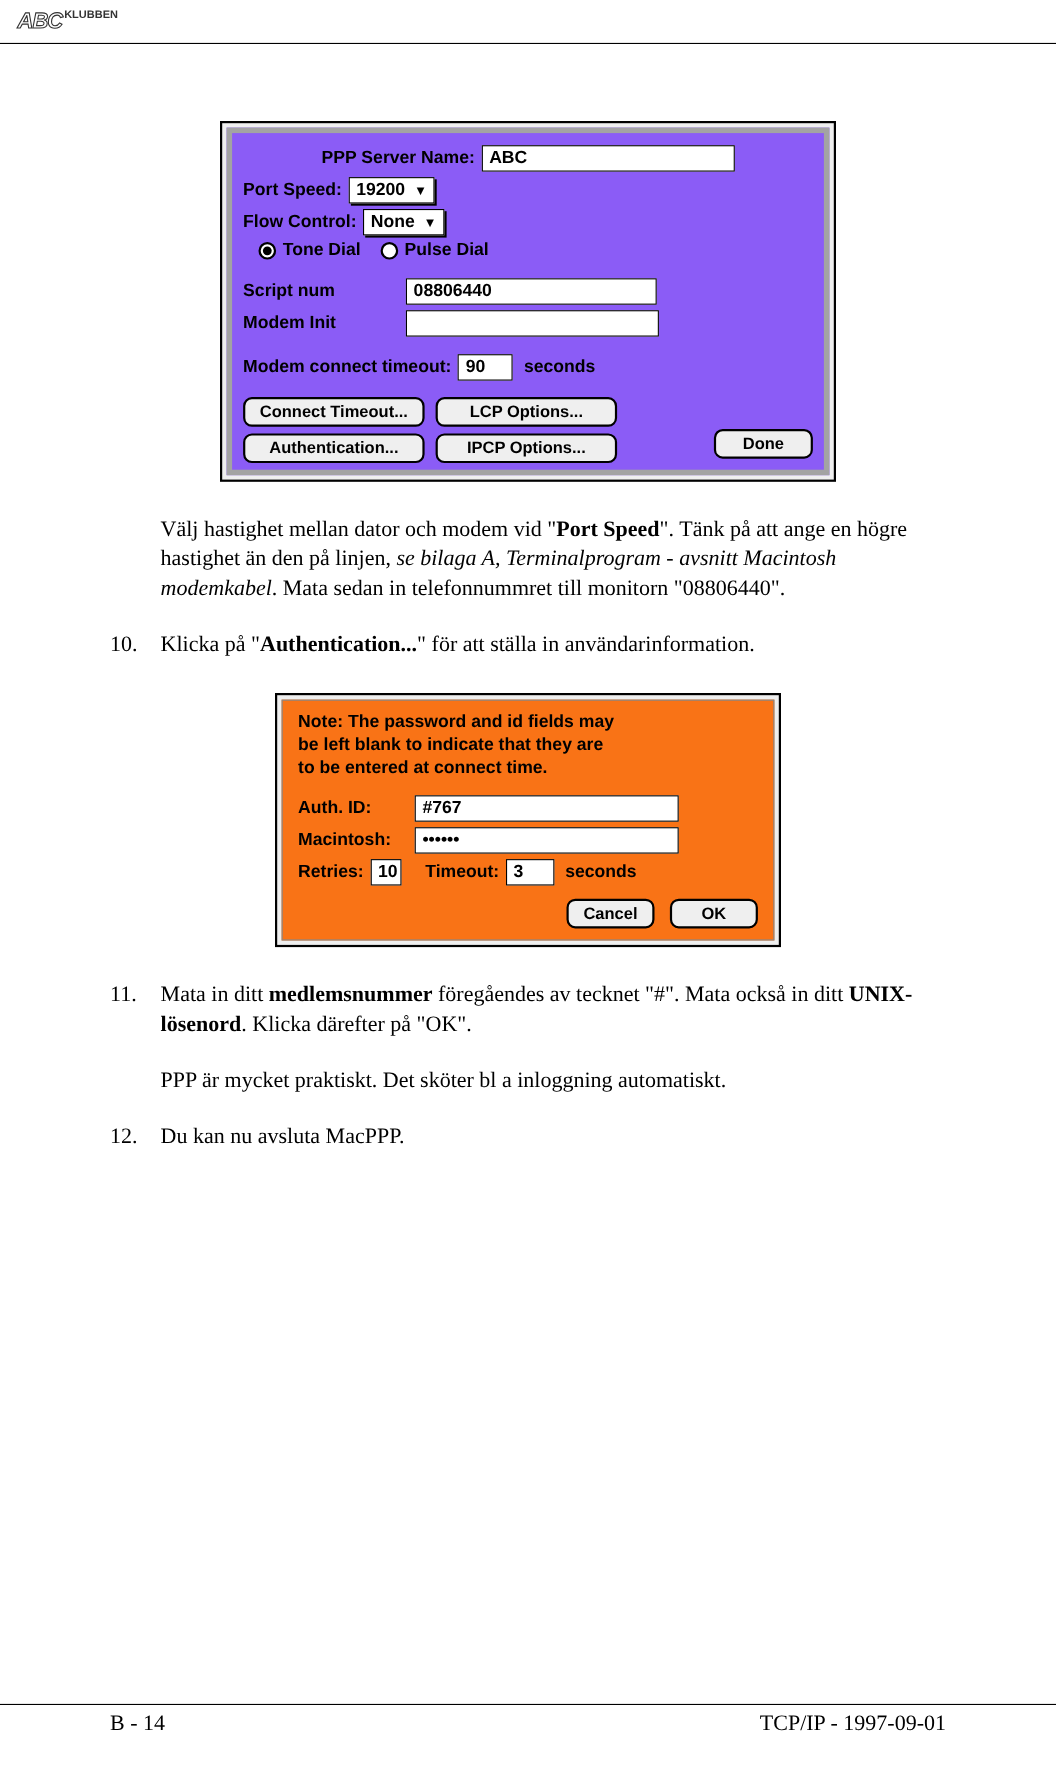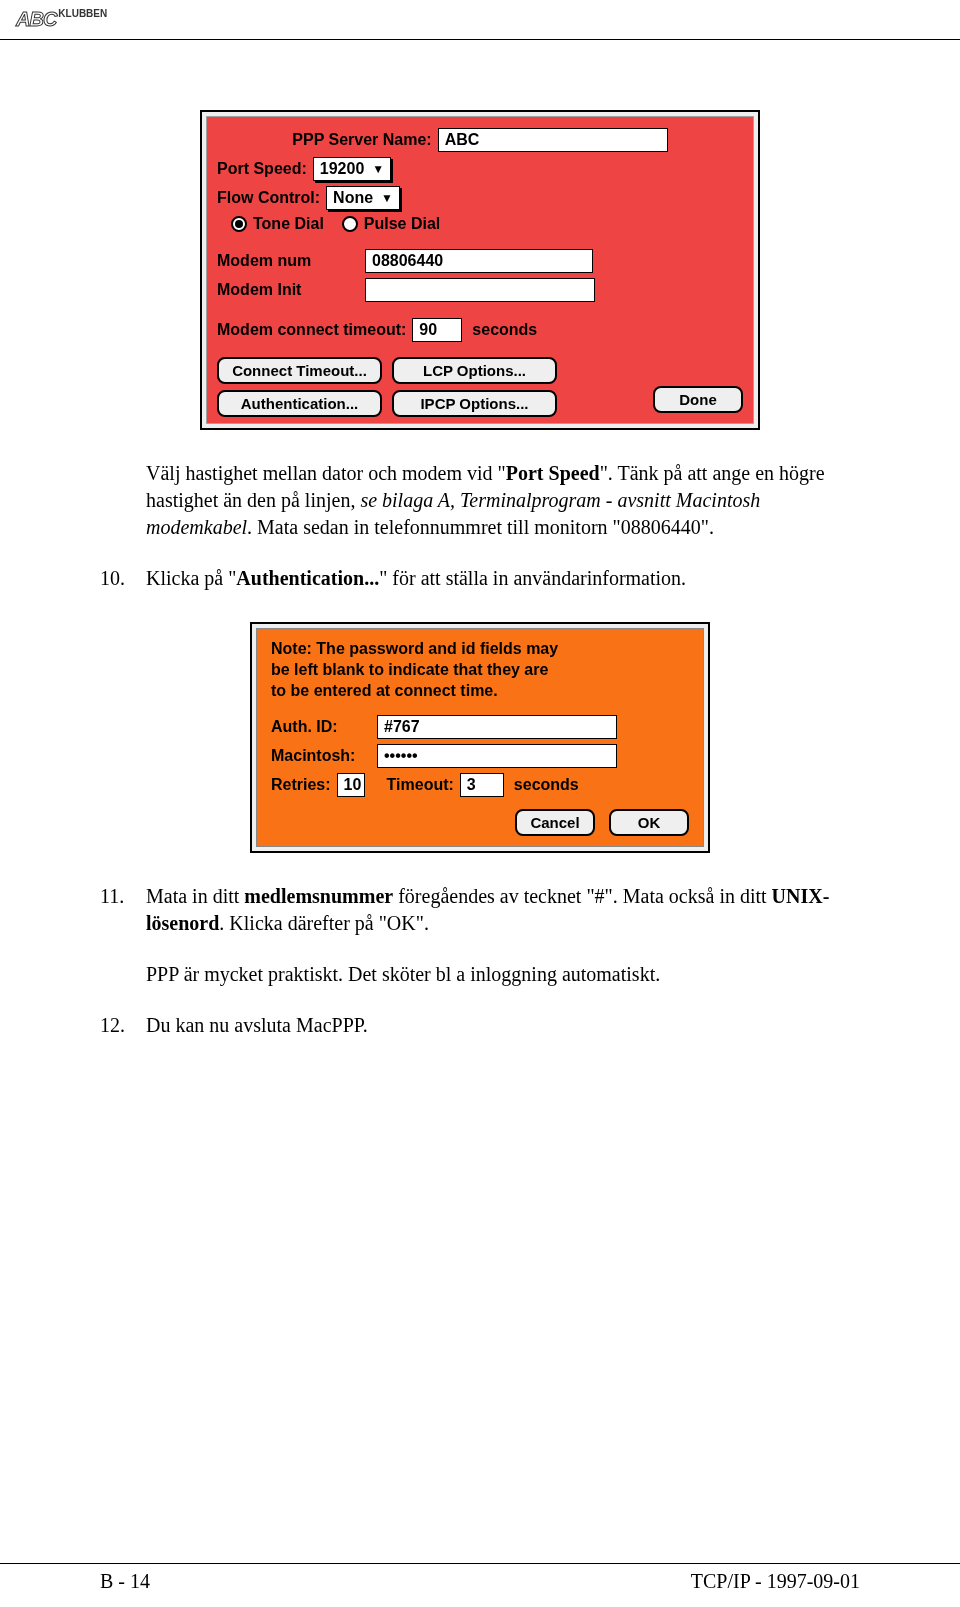--- a/index.html
+++ b/index.html
@@ -27,23 +27,23 @@
   .abc-logo .klubben { font-style: normal; font-size: 10px; letter-spacing: 0; margin-left: 2px; vertical-align: top; font-weight: 700; }
   .content { padding: 0 100px; }
   .dialog {
     border: 2px solid #000;
     background: #efefef;
     margin: 70px auto 30px auto;
     width: 560px;
     padding: 4px;
   }
   .dialog-inner {
-    background: #ef4444;
+    background: #8b5cf6;
     padding: 6px 10px;
-    border: 1px solid #a3a3a3;
+    border: 5px solid #a3a3a3;
   }
   .dialog-row {
     display: flex;
     align-items: center;
     margin: 5px 0;
     font-family: 'Chicago', 'Geneva', Arial, sans-serif;
     font-weight: 700;
     font-size: 16px;
     color: #000;
   }
@@ -138,21 +138,21 @@
     font-size: 16px;
     line-height: 1.3;
     margin-bottom: 14px;
   }
   .btn-row-right {
     display: flex; gap: 14px; justify-content: flex-end; margin-top: 12px;
   }
   .btn-row-right .btn { min-width: 80px; justify-content: center; }
   .page-footer {
     position: absolute;
-    bottom: 14px;
+    bottom: 28px;
     left: 0; right: 0;
     border-top: 1px solid #000;
     display: flex;
     justify-content: space-between;
     padding: 6px 100px 0 100px;
     font-family: Georgia, 'Times New Roman', serif;
     font-size: 20px;
   }
   .gap-top { margin-top: 16px; }
 </style>
@@ -196,21 +196,21 @@
           <span class="radio-btn selected"></span>
           <span>Tone Dial</span>
         </span>
         <span class="radio">
           <span class="radio-btn"></span>
           <span>Pulse Dial</span>
         </span>
       </div>
 
       <div class="dialog-row gap-top">
-        <span class="dialog-label" style="width:142px;">Modem num</span>
+        <span class="dialog-label" style="width:142px;">Script num</span>
         <span class="txt-field" style="width:228px;">08806440</span>
       </div>
 
       <div class="dialog-row">
         <span class="dialog-label" style="width:142px;">Modem Init</span>
         <span class="txt-field" style="width:230px;"></span>
       </div>
 
       <div class="dialog-row gap-top">
         <span class="dialog-label">Modem connect timeout:</span>

